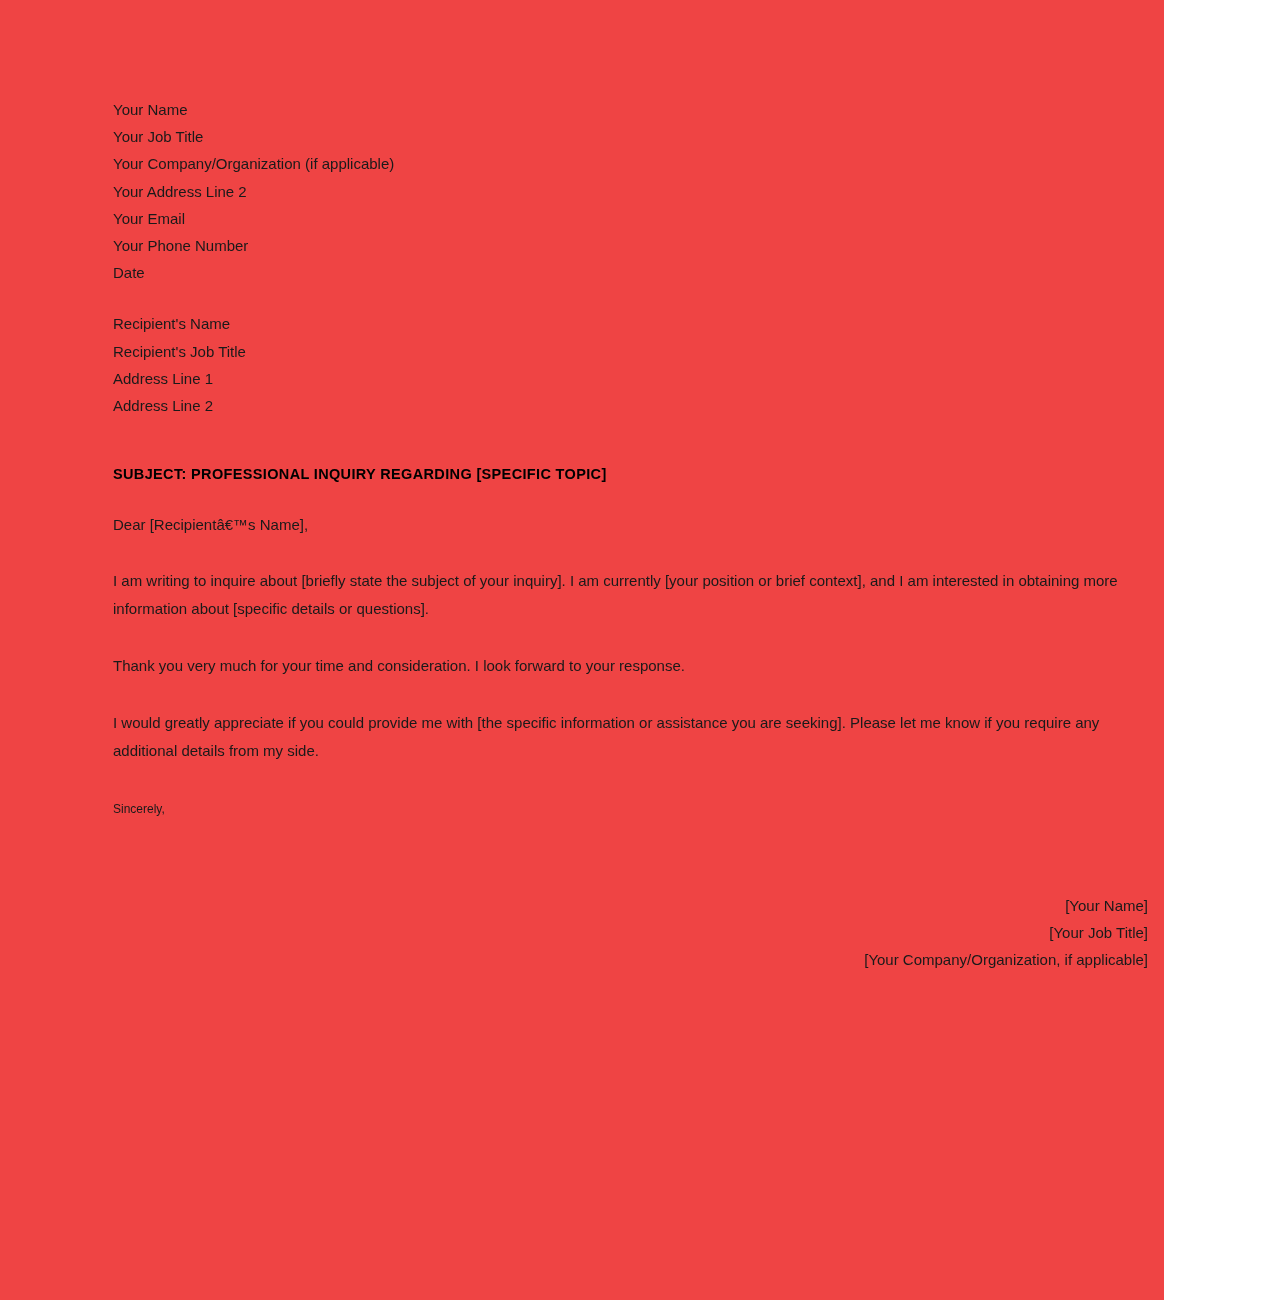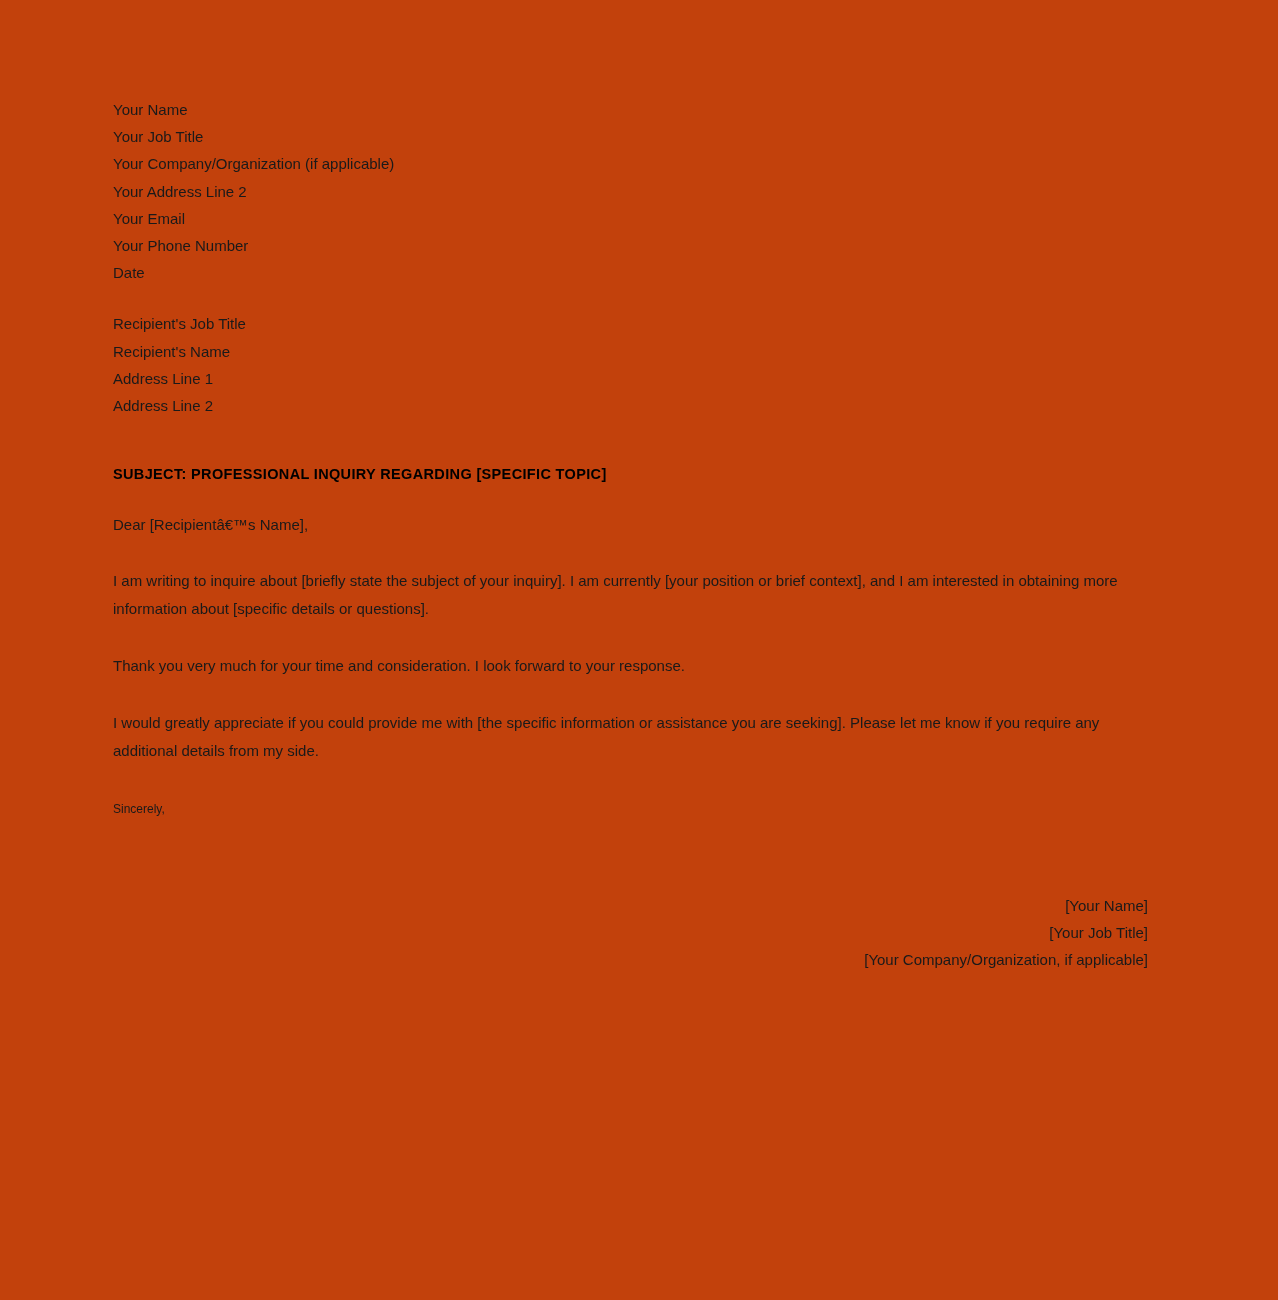--- a/index.html
+++ b/index.html
@@ -11,23 +11,23 @@
   body {
     width: 1278px;
     height: 1300px;
     font-family: "Liberation Sans", sans-serif;
     color: #000000;
     -webkit-font-smoothing: antialiased;
   }
 
   .page {
     position: relative;
-    width: 1278px;
+    width: 1164px;
     height: 1300px;
-    background: #c2410c;
+    background: #ef4444;
     box-sizing: border-box;
     padding: 96px 113px 0 113px;
     overflow: hidden;
   }
 
   .letter {
     width: 1035px;
   }
 
   
@@ -103,22 +103,22 @@
       <div class="addr-line">Your Company/Organization (if applicable)</div>
       <div class="addr-line">Your Address Line 2</div>
       <div class="addr-line">Your Email</div>
       <div class="addr-line">Your Phone Number</div>
       <div class="addr-line">Date</div>
     </div>
 
     <div class="block-gap"></div>
 
     <div class="addr-block">
+      <div class="addr-line">Recipient's Name</div>
       <div class="addr-line">Recipient's Job Title</div>
-      <div class="addr-line">Recipient's Name</div>
       <div class="addr-line">Address Line 1</div>
       <div class="addr-line">Address Line 2</div>
     </div>
 
     <div class="subject">SUBJECT: PROFESSIONAL INQUIRY REGARDING [SPECIFIC TOPIC]</div>
 
     <div class="salutation">Dear [Recipientâ€™s Name],</div>
 
     <div class="para">I am writing to inquire about [briefly state the subject of your inquiry]. I am currently [your position or brief context], and I am interested in obtaining more information about [specific details or questions].</div>
     <div class="para">Thank you very much for your time and consideration. I look forward to your response.</div>

